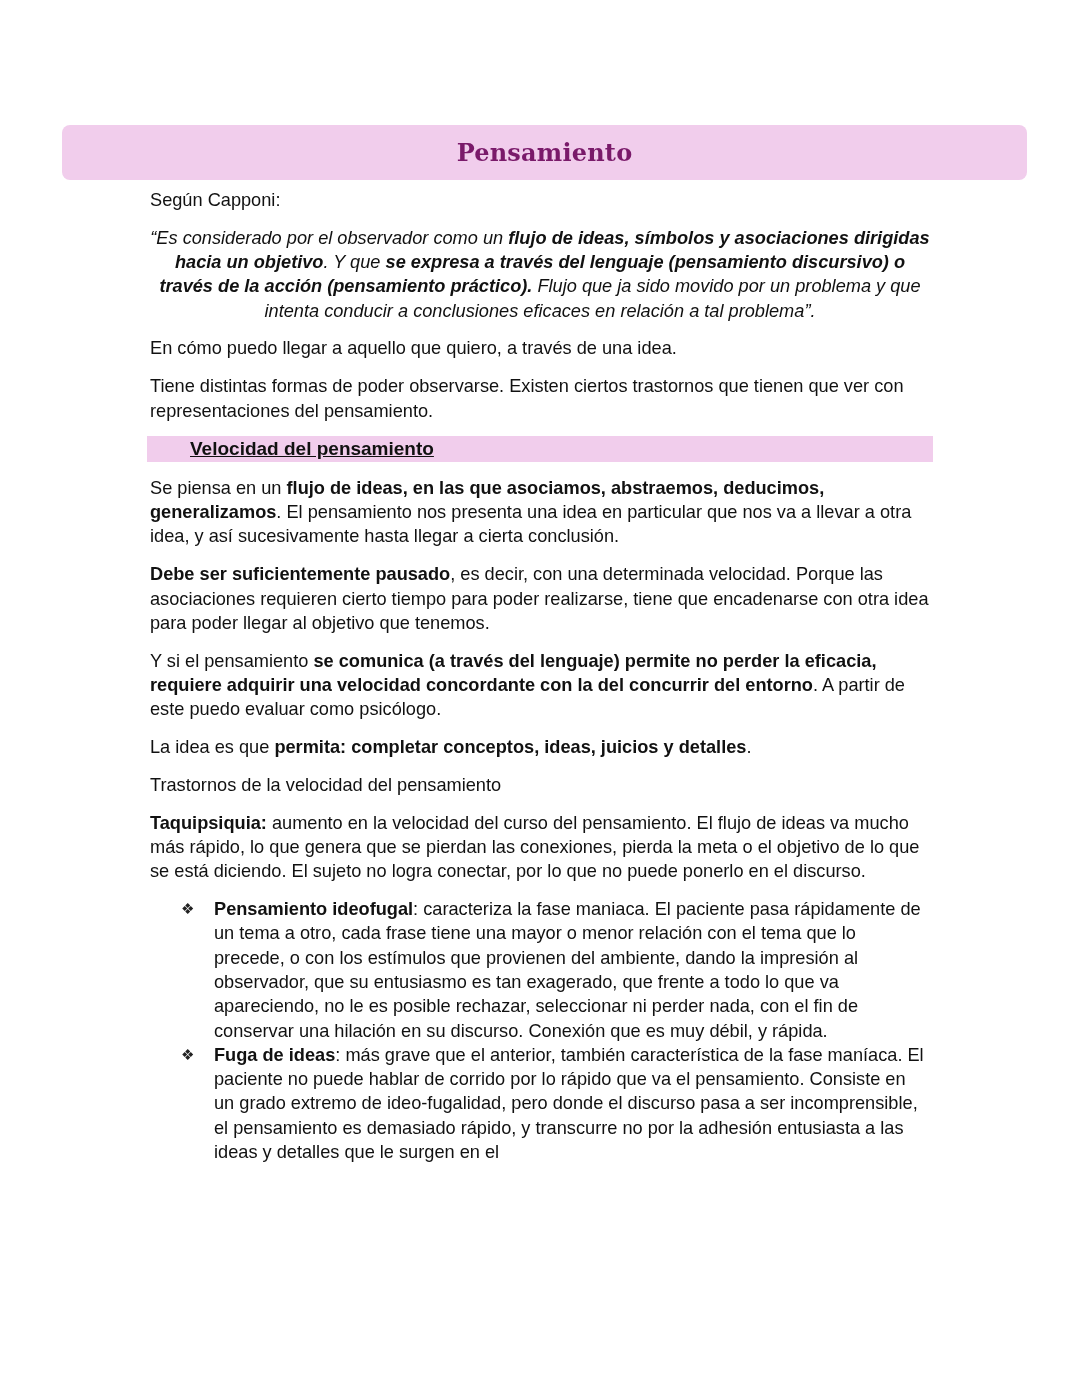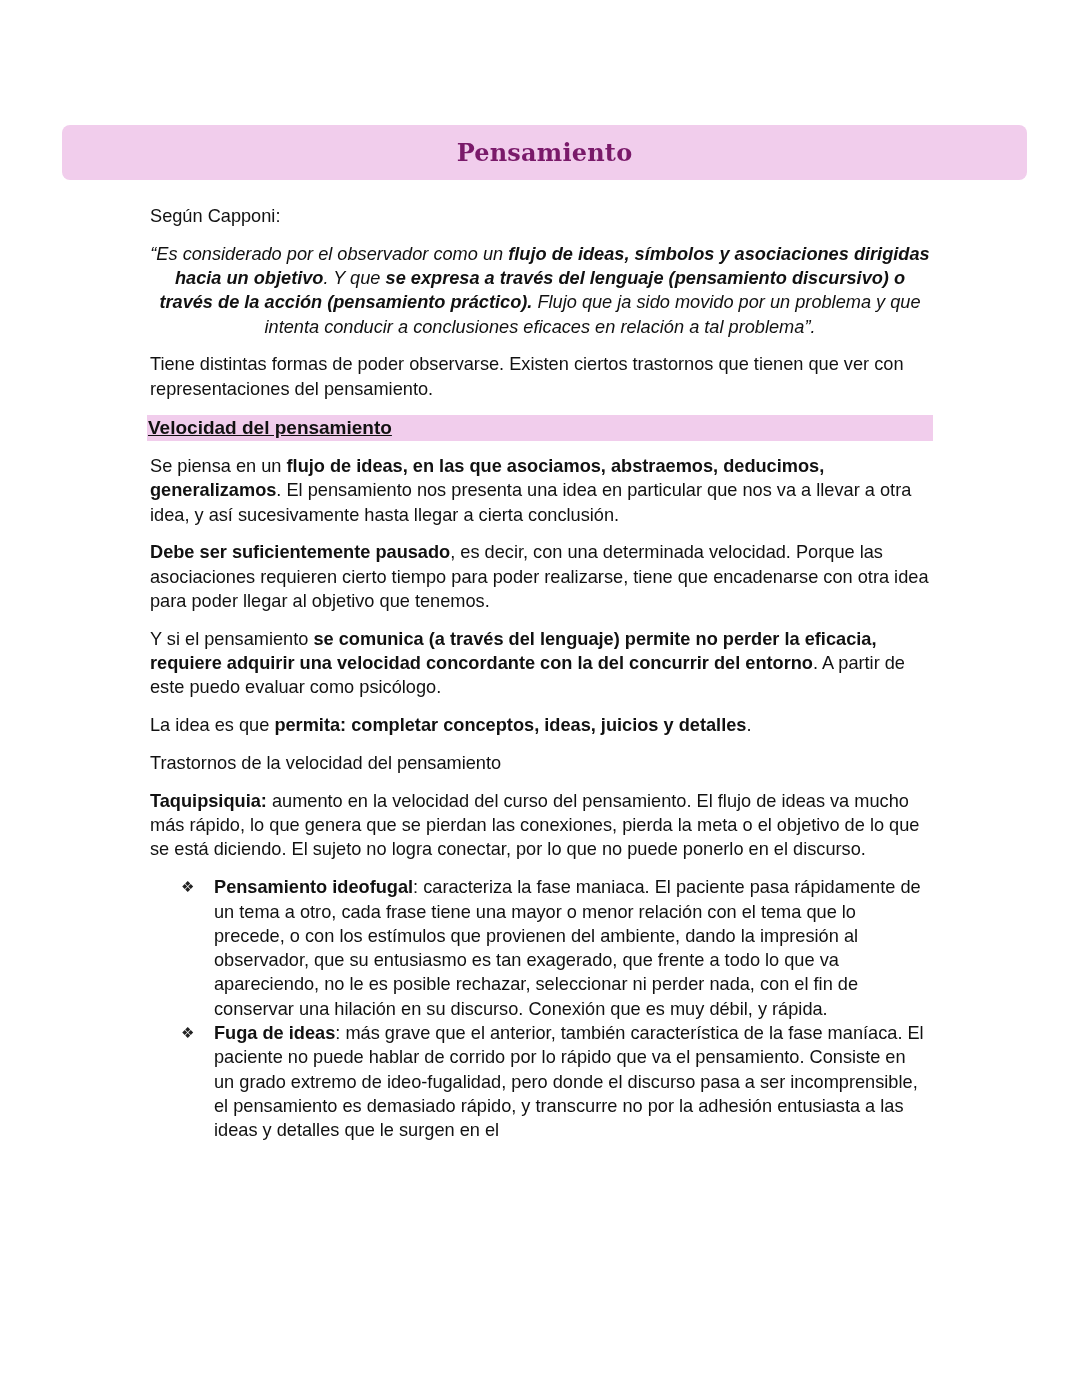--- a/index.html
+++ b/index.html
@@ -1,41 +1,42 @@
 <!DOCTYPE html>
 <html><head>
 <meta charset="utf-8">
 <style>
   html, body { margin: 0; padding: 0; background: #ffffff; }
   body { width: 1080px; height: 1397px; position: relative; overflow: hidden;
          font-family: "Liberation Sans", sans-serif; color: #111; }
   .banner { position: absolute; left: 62px; top: 125px; width: 965px; height: 55px;
             background: #f1cdec; border-radius: 8px; display: flex; align-items: center; justify-content: center; }
   .banner-title { font-family: "DejaVu Serif", serif; font-weight: bold; font-size: 24px; color: #7a1a6a; letter-spacing: 0.2px; }
-  .content { position: absolute; left: 150px; top: 204px; width: 780px; font-size: 18.2px; line-height: 24.3px; }
+  .content { position: absolute; left: 150px; top: 188px; width: 780px; font-size: 18.2px; line-height: 24.3px; }
   p { margin: 0 0 13.5px 0; }
   .quote { text-align: center; margin: 0 0 13.5px 0; padding: 0 0 0 0; font-style: italic; }
   .section-band { background: #f1cdec; margin: 0 -3px 13.5px -3px; padding: 1px 3px 1px 0; height: 24px; }
-  .section-title { font-weight: bold; text-decoration: underline; font-size: 19px; padding-left: 1px; }
+  .section-title { font-weight: bold; text-decoration: underline; font-size: 19px; padding-left: 9px; margin-left: 34px; }
   b { font-weight: bold; }
   .subhead { font-weight: normal; margin: 0 0 13.5px 0; }
   ul.bullets { list-style: none; margin: 0; padding: 0 0 0 64px; }
   ul.bullets li { position: relative; margin: 0; }
   .bullet-icon { position: absolute; left: -33px; top: 0; font-size: 15px; color: #222; }
 </style>
 </head>
 <body>
 
 <div class="banner">
   <span class="banner-title">Pensamiento</span>
 </div>
 
 <div class="content">
   <p>Según Capponi:</p>
   <p class="quote rich"><span>“Es considerado por el observador como un </span><b>flujo de ideas, símbolos y asociaciones dirigidas hacia un objetivo</b><span>. Y que </span><b>se expresa a través del lenguaje (pensamiento discursivo) o través de la acción (pensamiento práctico).</b><span> Flujo que ja sido movido por un problema y que intenta conducir a conclusiones eficaces en relación a tal problema”.</span></p>
+  <p>En cómo puedo llegar a aquello que quiero, a través de una idea.</p>
   <p>Tiene distintas formas de poder observarse. Existen ciertos trastornos que tienen que ver con representaciones del pensamiento.</p>
 
   <div class="section-band">
     <span class="section-title">Velocidad del pensamiento</span>
   </div>
 
   <p class="rich"><span>Se piensa en un </span><b>flujo de ideas, en las que asociamos, abstraemos, deducimos, generalizamos</b><span>. El pensamiento nos presenta una idea en particular que nos va a llevar a otra idea, y así sucesivamente hasta llegar a cierta conclusión.</span></p>
   <p class="rich"><b>Debe ser suficientemente pausado</b><span>, es decir, con una determinada velocidad. Porque las asociaciones requieren cierto tiempo para poder realizarse, tiene que encadenarse con otra idea para poder llegar al objetivo que tenemos.</span></p>
   <p class="rich"><span>Y si el pensamiento </span><b>se comunica (a través del lenguaje) permite no perder la eficacia, requiere adquirir una velocidad concordante con la del concurrir del entorno</b><span>. A partir de este puedo evaluar como psicólogo.</span></p>
   <p class="rich"><span>La idea es que </span><b>permita: completar conceptos, ideas, juicios y detalles</b><span>.</span></p>

